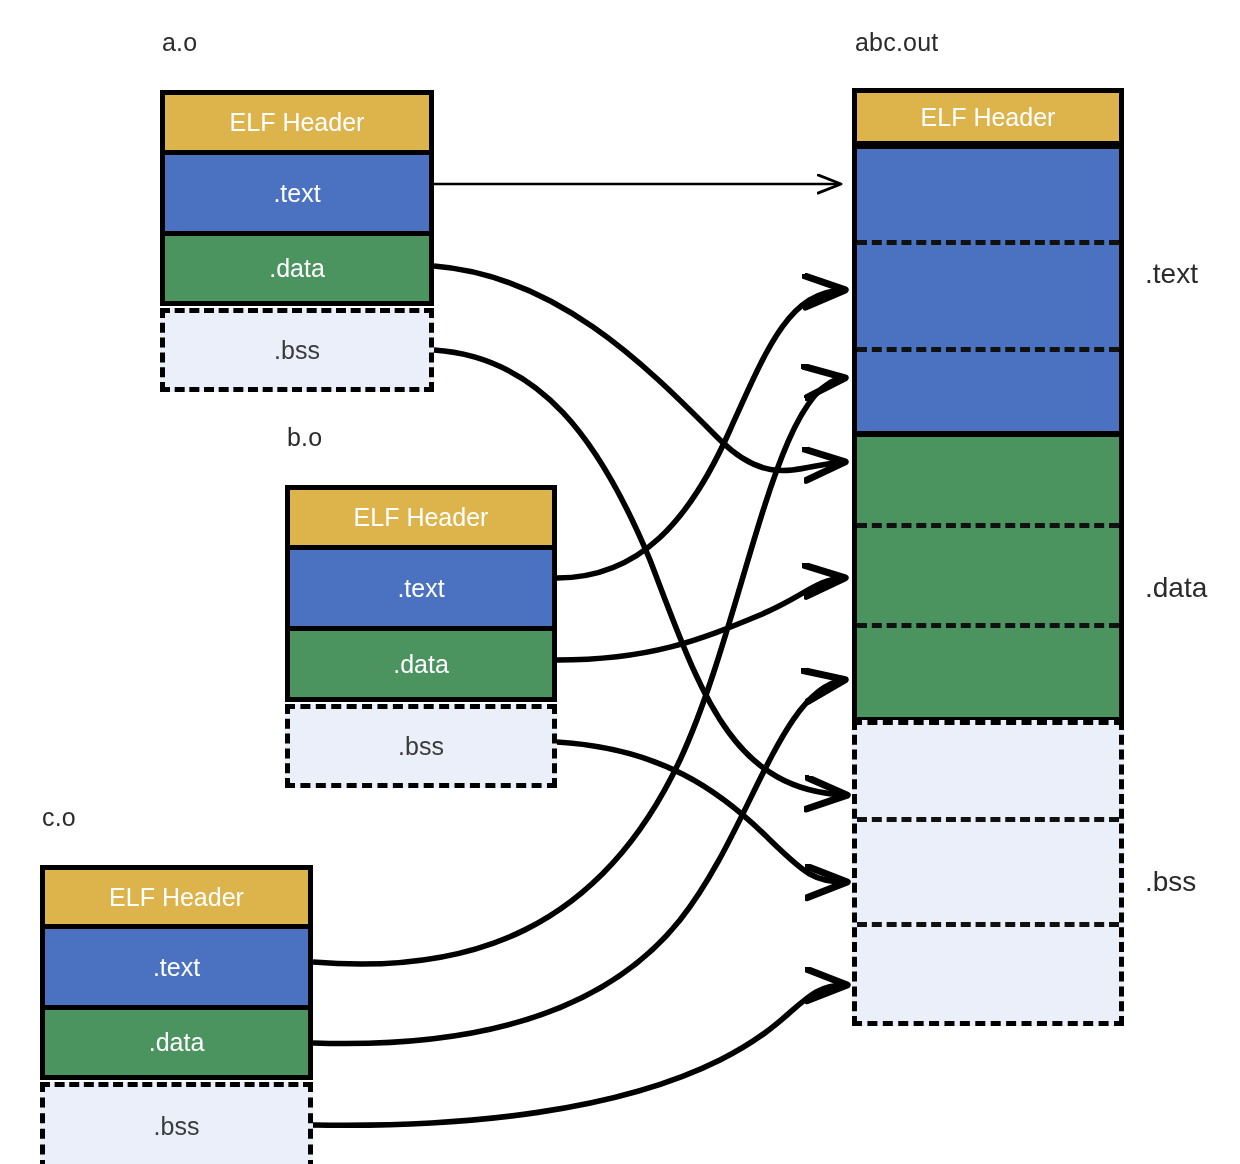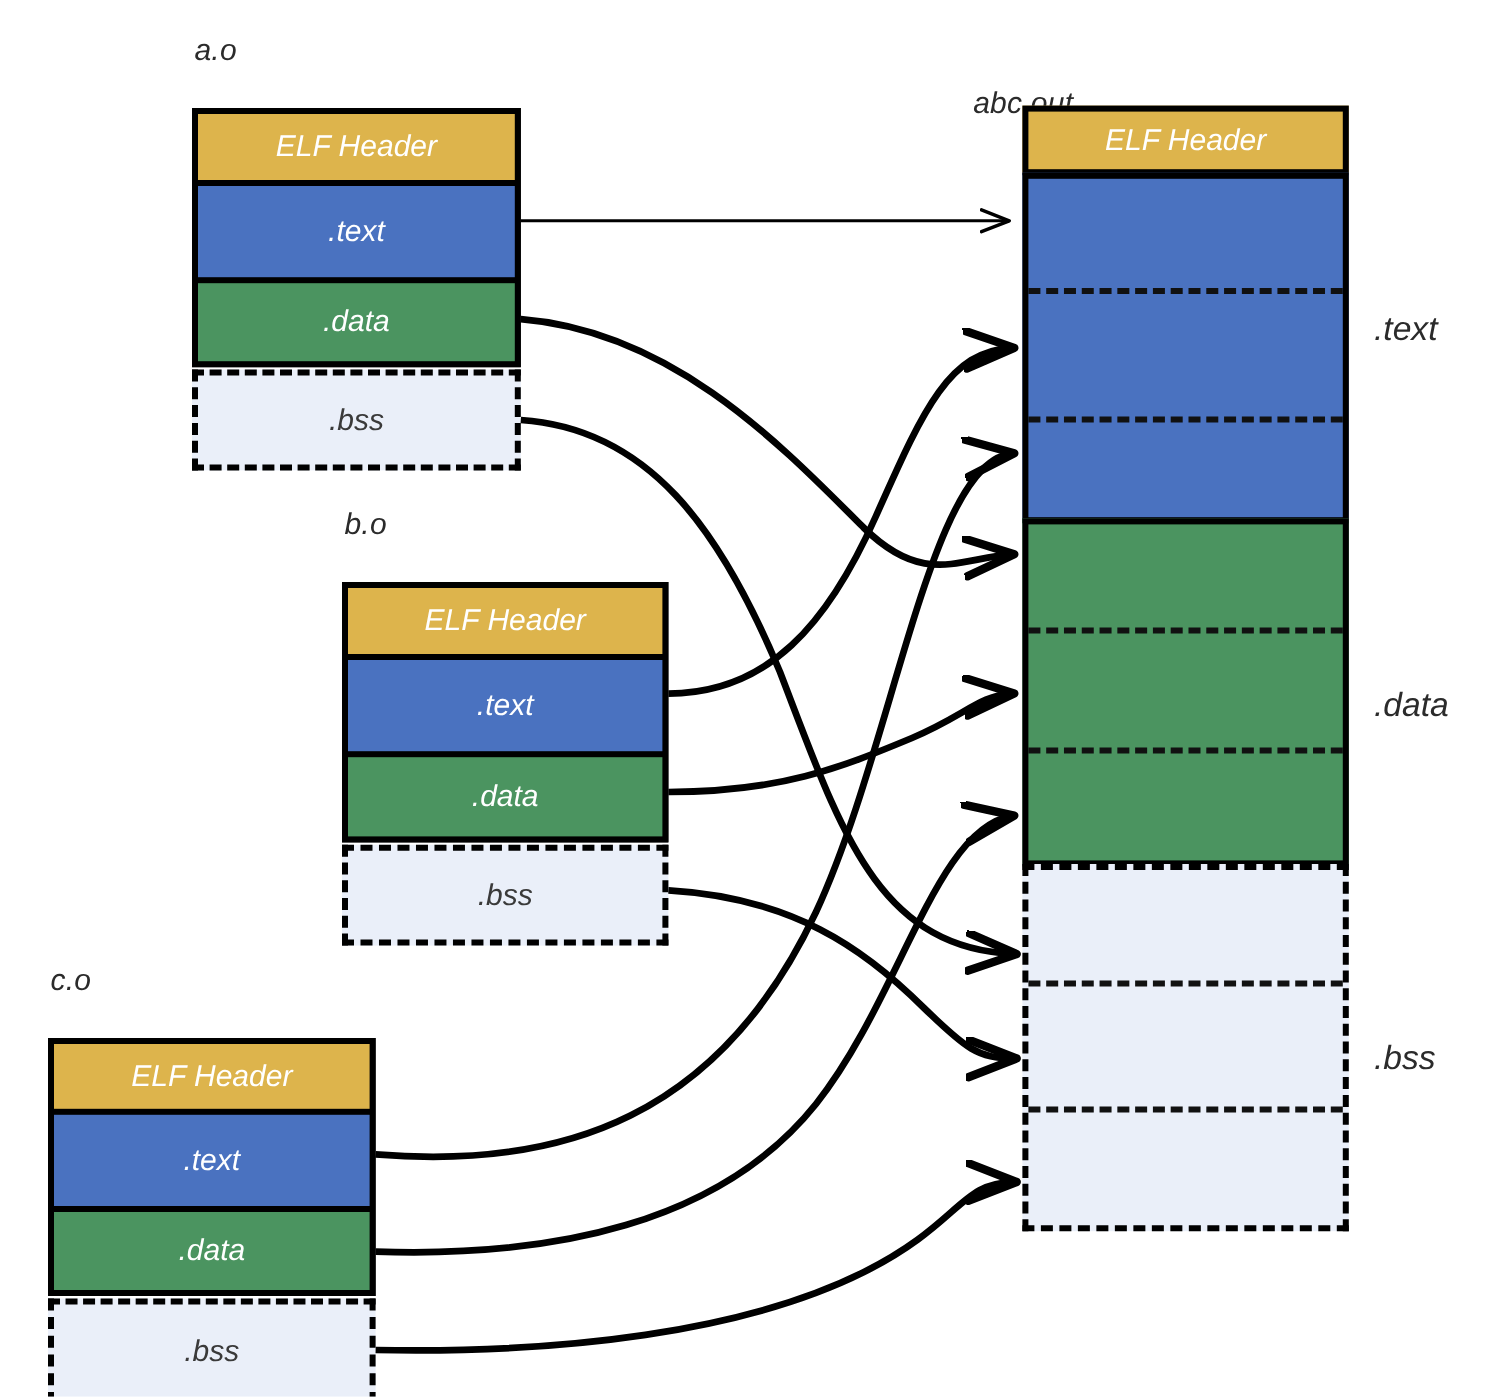--- a/index.html
+++ b/index.html
@@ -10,21 +10,20 @@
   }
   body {
     font-family: "Liberation Sans", "DejaVu Sans", sans-serif;
   }
   #stage {
     position: relative;
     width: 1240px;
     height: 1164px;
     background: #ffffff;
     overflow: hidden;
-    font-style: italic;
   }
   .svg-layer {
     position: absolute;
     left: 0;
     top: 0;
     width: 1240px;
     height: 1164px;
     pointer-events: none;
   }
   #arrow-layer { z-index: 5; }
@@ -174,21 +173,21 @@
 
   <div class="objfile" id="c-o" style="left:40px; top:865px; width:273px; height:300px;">
     <div class="solid-wrap" style="width:273px; height:215px;">
       <div class="seg seg-elf" style="top:0px; height:54px; width:263px;">ELF Header</div>
       <div class="seg seg-text" style="top:59px; height:76px; width:263px;">.text</div>
       <div class="seg seg-data" style="top:140px; height:65px; width:263px;">.data</div>
     </div>
     <div class="seg-bss" style="top:217px; width:273px; height:88px;">.bss</div>
   </div>
 
-  <div class="file-label" style="left:811px; top:28px;margin-top:44px;">abc.out</div>
+  <div class="file-label" style="left:855px; top:28px;">abc.out</div>
 
   <div id="outfile" style="left:852px; top:88px; width:272px; height:940px;">
 
     <div class="out-solid out-elf" style="top:0px; width:272px; height:58px;">ELF Header</div>
 
     <div class="out-solid out-text" style="top:56px; width:272px; height:292px;">
       <div class="inner-dash" style="top:91px;"></div>
       <div class="inner-dash" style="top:198px;"></div>
     </div>
 

